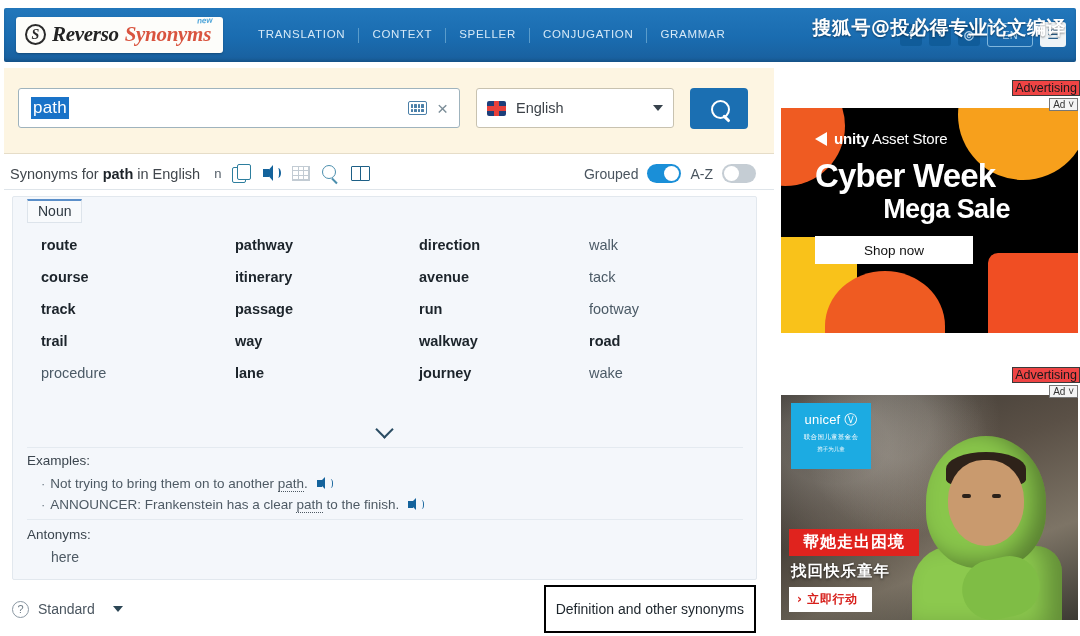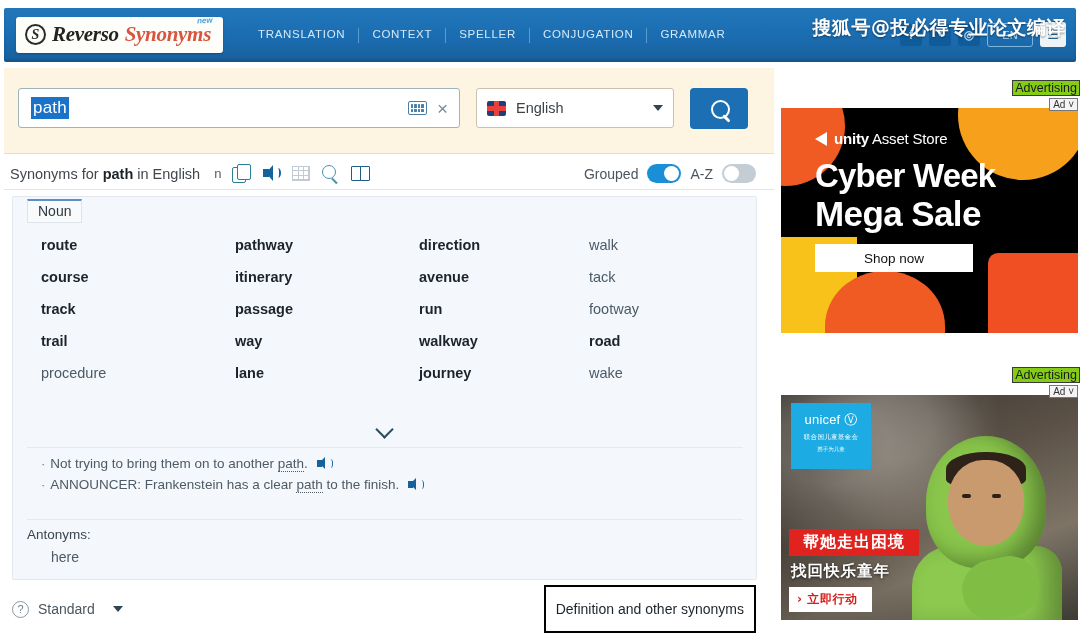--- a/index.html
+++ b/index.html
@@ -252,21 +252,21 @@
     border: 2px solid #000; background:#fff; color:#1c242b;
     font-size:14px; padding: 14px 10px; cursor:pointer; white-space:nowrap;
   }
 
   
   .ad-wrap { position:absolute; right: 0; }
   .ad1 { top: 80px; }
   .ad2 { top: 367px; }
   .ad-lbl {
     position:absolute; right: 0; top: 0;
-    border:1px solid #3a3a3a; background:#84cc16; color:#17191c;
+    border:1px solid #3a3a3a; background:#ef4444; color:#17191c;
     font-size:12.5px; padding:0 2px; z-index:4;
   }
   .ad-badge {
     position:absolute; right: 2px; top: 18px;
     border:1px solid #777; background:#f4f4f4; color:#333;
     font-size:10px; padding:0 3px; z-index:4;
   }
   .ad-box { position:absolute; right: 2px; top: 28px; width: 297px; height: 225px; overflow:hidden; }
 
   
@@ -293,21 +293,21 @@
   }
   .u-inner { position:absolute; inset:0; padding: 22px 0 0 34px; z-index:3;}
   .u-brand { display:flex; align-items:center; gap:7px; }
   .u-tri {
     width:0;height:0;border-top:7px solid transparent;border-bottom:7px solid transparent;
     border-right:12px solid #fff;
   }
   .u-brand-t { color:#fff; font-size:15px; letter-spacing:-.2px;}
   .u-brand-t b{font-weight:bold;}
   .u-h1 { color:#fff; font-size:33px; font-weight:bold; margin-top:12px; letter-spacing:-.8px; line-height:1;}
-  .u-h2 { color:#fff; font-size:35px; font-weight:bold; margin-top:4px; letter-spacing:-.6px; line-height:1;}
+  .u-h2 { color:#fff; font-size:27px; font-weight:bold; margin-top:4px; letter-spacing:-.6px; line-height:1;text-align:center;}
   .u-sub { color:#fff; font-size:13.5px; margin-top:9px; line-height:1.25; font-weight:500;}
   .u-cta {
     margin-top: 13px; background:#fff; color:#111; width: 158px; height: 28px;
     display:flex;align-items:center;justify-content:center; font-size:13.5px; cursor:pointer;
   }
 
   
   .uni { width:100%;height:100%; position:relative; overflow:hidden;
     background: linear-gradient(160deg,#3b3630 0%, #5a5046 38%, #7d7466 70%, #3c3a33 100%);
   }
@@ -504,20 +504,21 @@
       <span class="syn">journey</span>
       <span class="syn dim">wake</span>
     </div>
 
     <div class="expand-row">
       <span class="chev"></span>
     </div>
     <div class="sep-line"></div>
 
     <div class="examples">
+      <div class="sec-label">Examples:</div>
 
       <div class="ex-row">
         <span class="ex-bullet">·</span>
         <span class="ex-text"><span>Not trying to bring them on to another </span><u>path</u><span>.</span></span>
         <span class="spk-sm">
             <span></span>
           </span>
       </div>
 
       <div class="ex-row">

